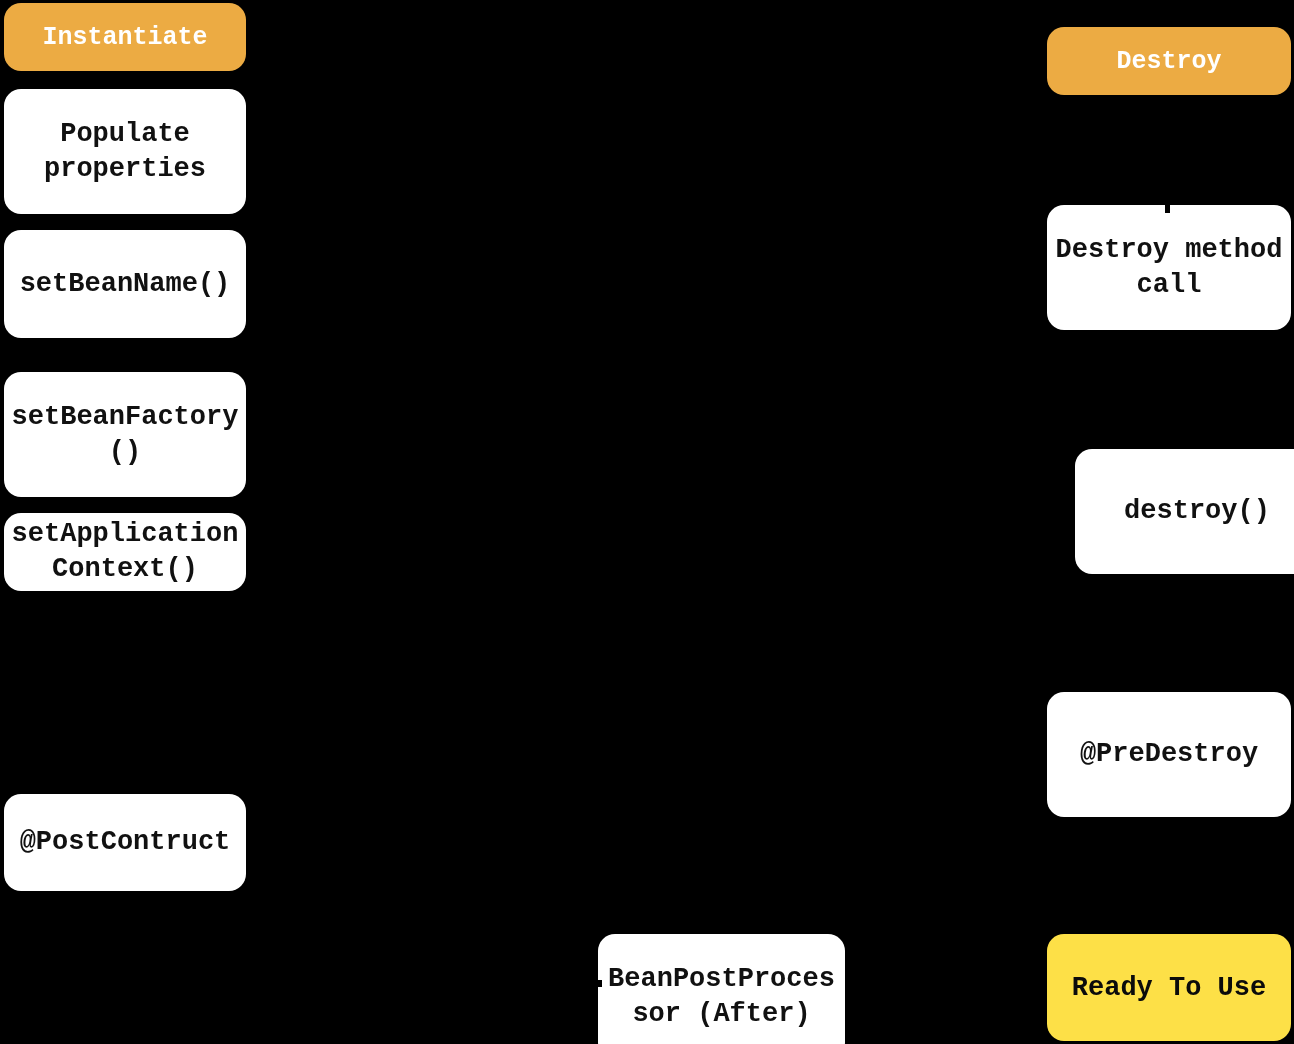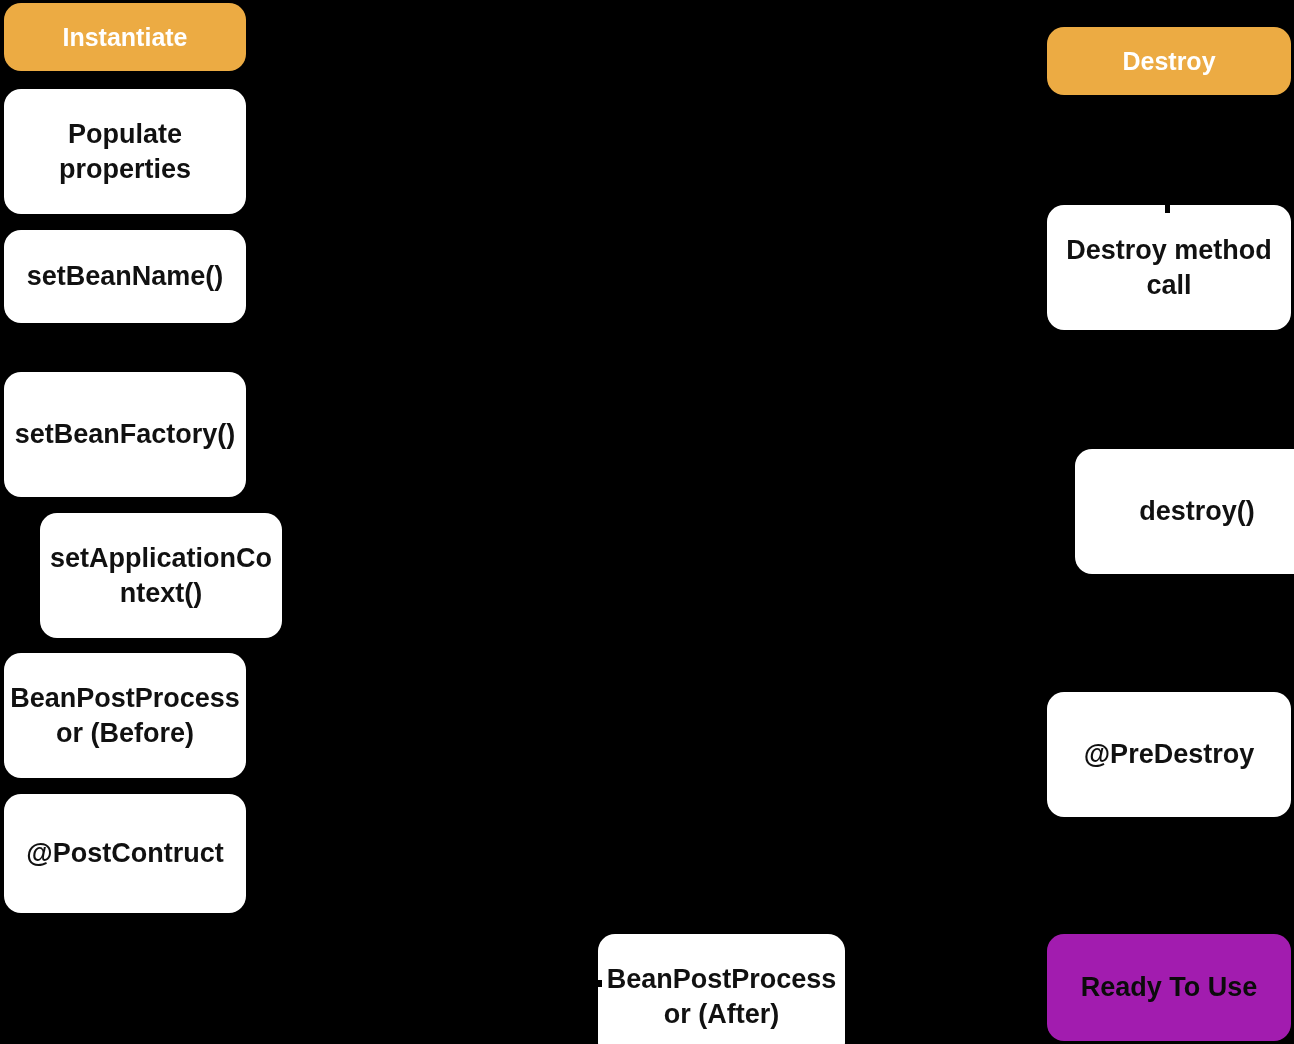--- a/index.html
+++ b/index.html
@@ -2,21 +2,21 @@
 <html><head>
 <meta charset="utf-8">
 <style>
   html, body { margin: 0; padding: 0; background: #000; }
   #canvas {
     position: relative;
     width: 1294px;
     height: 1044px;
     background: #000000;
     overflow: hidden;
-    font-family: Liberation Sans, sans-serif;
+    font-family: Liberation Mono, monospace;
   }
   .box {
     position: absolute;
     box-sizing: border-box;
     border-radius: 17px;
     display: flex;
     align-items: center;
     justify-content: center;
     text-align: center;
     font-weight: bold;
@@ -34,34 +34,34 @@
     line-height: 35px;
     height: 125px;
     padding: 4px 5px;
   }
   .step .lbl, .stage .lbl, .ready .lbl {
     overflow-wrap: break-word;
     word-break: break-word;
     width: 100%;
   }
   .ready {
-    background: #a21caf;
+    background: #fde047;
     color: #0B0B0B;
     font-size: 27px;
     height: 107px;
   }
   
   .col-left { left: 4px; width: 242px; }
   #stage-instantiate   { top: 3px; }
   #step-populate       { top: 89px; }
-  #step-setbeanname    { top: 230px; height: 93px; }
+  #step-setbeanname    { top: 230px; height: 108px; }
   #step-setbeanfactory { top: 372px; }
-  #step-setappcontext  { top: 513px; height: 125px; margin-left: 36px; }
+  #step-setappcontext  { top: 513px; height: 78px; }
   #step-bpp-before     { top: 653px; }
-  #step-postcontruct   { top: 794px; height: 119px; }
+  #step-postcontruct   { top: 794px; height: 97px; }
   #step-afterprops     { top: 934px; }
   
   #step-initmethod { left: 300px; width: 246px; top: 934px; }
   #step-bpp-after  { left: 598px; width: 247px; top: 934px; }
   #stage-ready     { left: 1047px; width: 244px; top: 934px; }
   
   .col-right { left: 1047px; width: 244px; }
   #stage-destroy        { top: 3px; margin-top: 24px; }
   #step-destroymethod   { top: 205px; text-align: center; }
   #step-destroy         { top: 449px; margin-left: 28px; }
@@ -92,23 +92,20 @@
   </div>
 
   <div class="box step col-left" id="step-setbeanfactory">
     <span class="lbl">setBeanFactory()</span>
   </div>
 
   <div class="box step col-left" id="step-setappcontext">
     <span class="lbl">setApplicationContext()</span>
   </div>
 
-  <div class="box step col-left" id="step-bpp-before">
-    <span class="lbl">BeanPostProcessor (Before)</span>
-  </div>
 
   <div class="box step col-left" id="step-postcontruct">
     <span class="lbl">@PostContruct</span>
   </div>
 
 
 
   <div class="box step" id="step-bpp-after">
     <span class="lbl">BeanPostProcessor (After)</span>
   </div>

